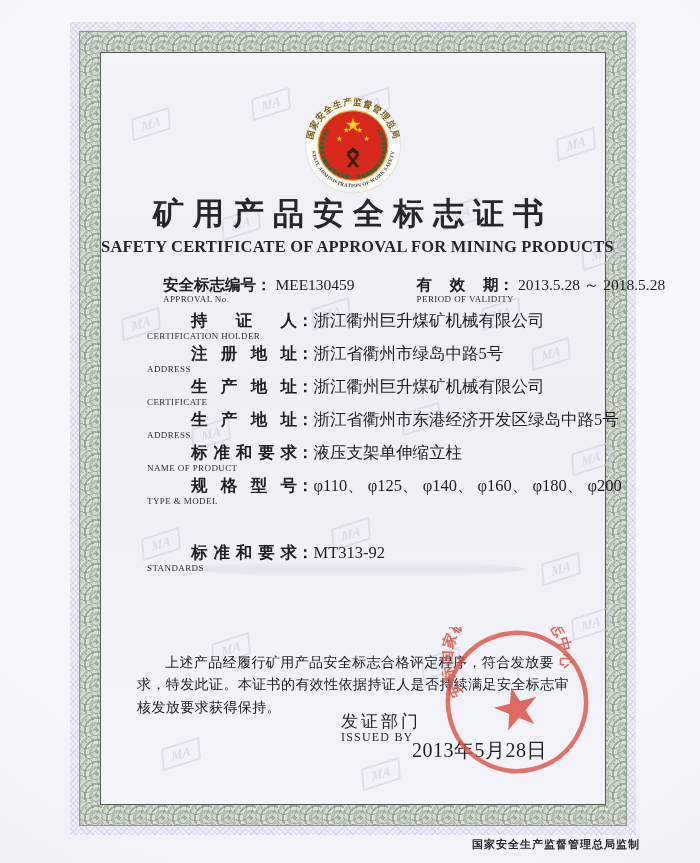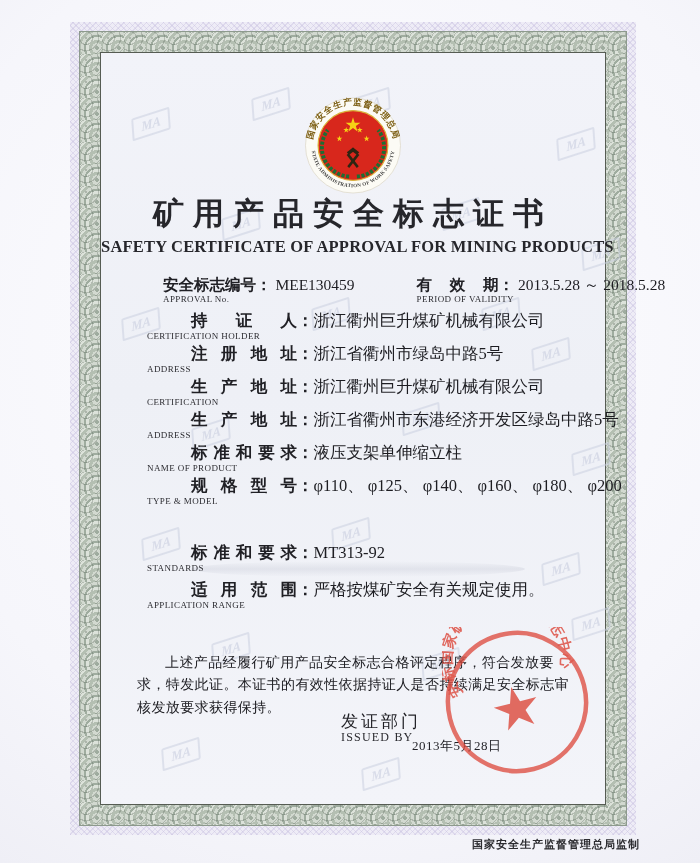--- a/index.html
+++ b/index.html
@@ -100,21 +100,21 @@
 
   
   .statement {
     position:absolute; top:599px; left:36px; right:24px;
     font-size:14px; line-height:1.6; text-indent:2em;
     color:#202025; letter-spacing:.4px;
   }
   .issued { position:absolute; top:659px; left:240px; text-align:left; }
   .issued .cn-line { font-size:17px; letter-spacing:3px; font-weight:400; }
   .issued .en-line { font-size:12px; letter-spacing:1.2px; margin-top:1px; }
-  .date { position:absolute; top:684px; left:311px; font-size:13px; letter-spacing:.5px;text-align:right; }
+  .date { position:absolute; top:684px; left:311px; font-size:20px; letter-spacing:.5px;text-align:right; }
 
   .stamp { position:absolute; top:574px; left:341px; width:150px; height:150px; opacity:.9; }
 
   .issuer-print {
     position:absolute; top:837px; right:60px;
     font-size:11px; font-weight:700; letter-spacing:1px; color:#2c2c30;
     white-space:nowrap;
   }
 </style>
 </head>
@@ -203,41 +203,37 @@
         <div class="field">
           <div class="cn-line"><span class="label jlabel">持证人</span><span class="label">：</span><span class="value">浙江衢州巨升煤矿机械有限公司</span></div>
           <div class="en-line">CERTIFICATION HOLDER</div>
         </div>
         <div class="field">
           <div class="cn-line"><span class="label jlabel">注册地址</span><span class="label">：</span><span class="value">浙江省衢州市绿岛中路5号</span></div>
           <div class="en-line">ADDRESS</div>
         </div>
         <div class="field">
           <div class="cn-line"><span class="label jlabel">生产地址</span><span class="label">：</span><span class="value">浙江衢州巨升煤矿机械有限公司</span></div>
-          <div class="en-line">CERTIFICATION</div>
+          <div class="en-line">CERTIFICATE</div>
         </div>
         <div class="field">
           <div class="cn-line"><span class="label jlabel">生产地址</span><span class="label">：</span><span class="value">浙江省衢州市东港经济开发区绿岛中路5号</span></div>
           <div class="en-line">ADDRESS</div>
         </div>
         <div class="field">
           <div class="cn-line"><span class="label jlabel">标准和要求</span><span class="label">：</span><span class="value">液压支架单伸缩立柱</span></div>
           <div class="en-line">NAME OF PRODUCT</div>
         </div>
         <div class="field">
           <div class="cn-line"><span class="label jlabel">规格型号</span><span class="label">：</span><span class="value">φ110、 φ125、 φ140、 φ160、 φ180、 φ200</span></div>
           <div class="en-line">TYPE &amp; MODEL</div>
         </div>
         <div class="field">
           <div class="cn-line"><span class="label jlabel">标准和要求</span><span class="label">：</span><span class="value">MT313-92</span></div>
           <div class="en-line">STANDARDS</div>
-        </div>
-        <div class="field">
-          <div class="cn-line"><span class="label jlabel">适用范围</span><span class="label">：</span><span class="value">严格按煤矿安全有关规定使用。</span></div>
-          <div class="en-line">APPLICATION RANGE</div>
         </div>
       </div>
 
       <div class="statement">上述产品经履行矿用产品安全标志合格评定程序，符合发放要求，特发此证。本证书的有效性依据持证人是否持续满足安全标志审核发放要求获得保持。</div>
 
       <div class="issued">
         <div class="cn-line">发证部门</div>
         <div class="en-line">ISSUED BY</div>
       </div>
       <div class="date">2013年5月28日</div>

